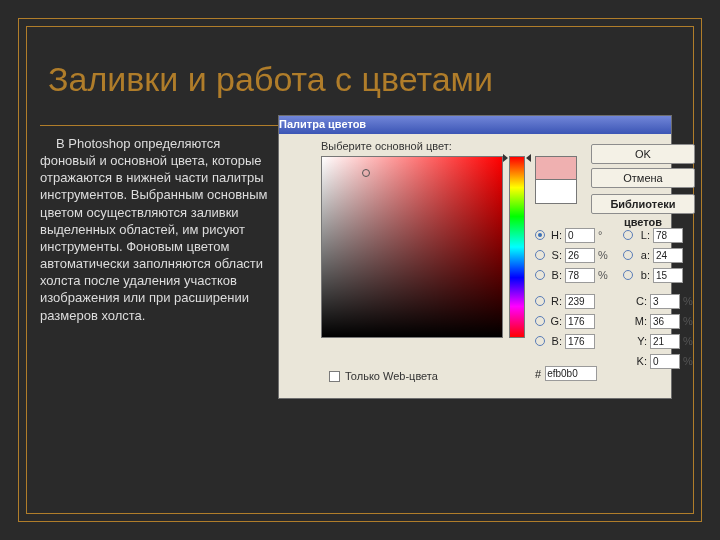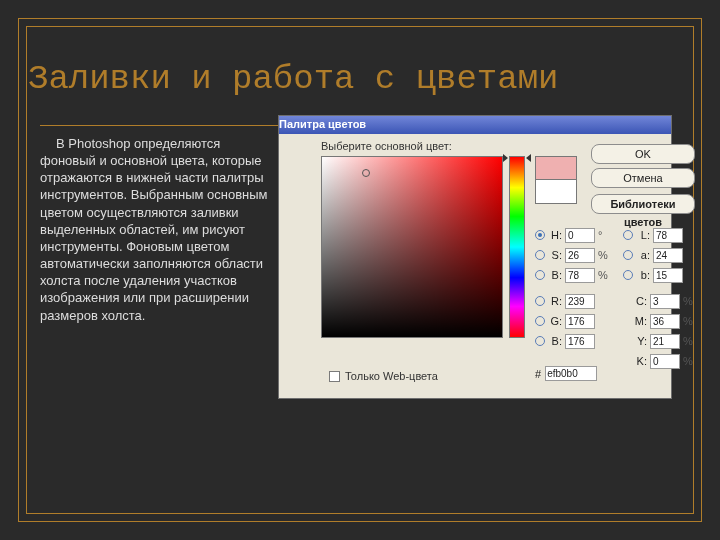--- a/index.html
+++ b/index.html
@@ -21,23 +21,23 @@
     left: 18px; top: 18px; right: 18px; bottom: 18px;
     border: 1px solid #b07d2a;
   }
   .inner-frame {
     position: absolute;
     left: 26px; top: 26px; right: 26px; bottom: 26px;
     border: 1px solid #b07d2a;
   }
   .title {
     position: absolute;
-    left: 28px; top: 60px;
+    left: 48px; top: 60px;
     color: #b07d2a;
-    font-family: Liberation Mono, monospace;
+    font-family: Liberation Sans, sans-serif;
     font-size: 34px;
     font-weight: normal;
   }
   .title-rule {
     position: absolute;
     left: 40px;
     top: 125px;
     width: 238px;
     border-top: 1px solid #b07d2a;
   }
@@ -134,21 +134,21 @@
     border: 1px solid #777;
     border-top: none;
   }
 
   .btn {
     position: absolute;
     right: 10px;
     width: 104px; height: 20px;
     background: #f4f1e6;
     border: 1px solid #8d8d8d;
-    border-radius: 8px;
+    border-radius: 2px;
     font-size: 11px;
     text-align: center;
     line-height: 18px;
     color: #222;
   }
   .btn-ok { top: 10px; }
   .btn-cancel { top: 34px; }
   .btn-lib { top: 60px; font-weight: bold; }
 
   .field-row {

